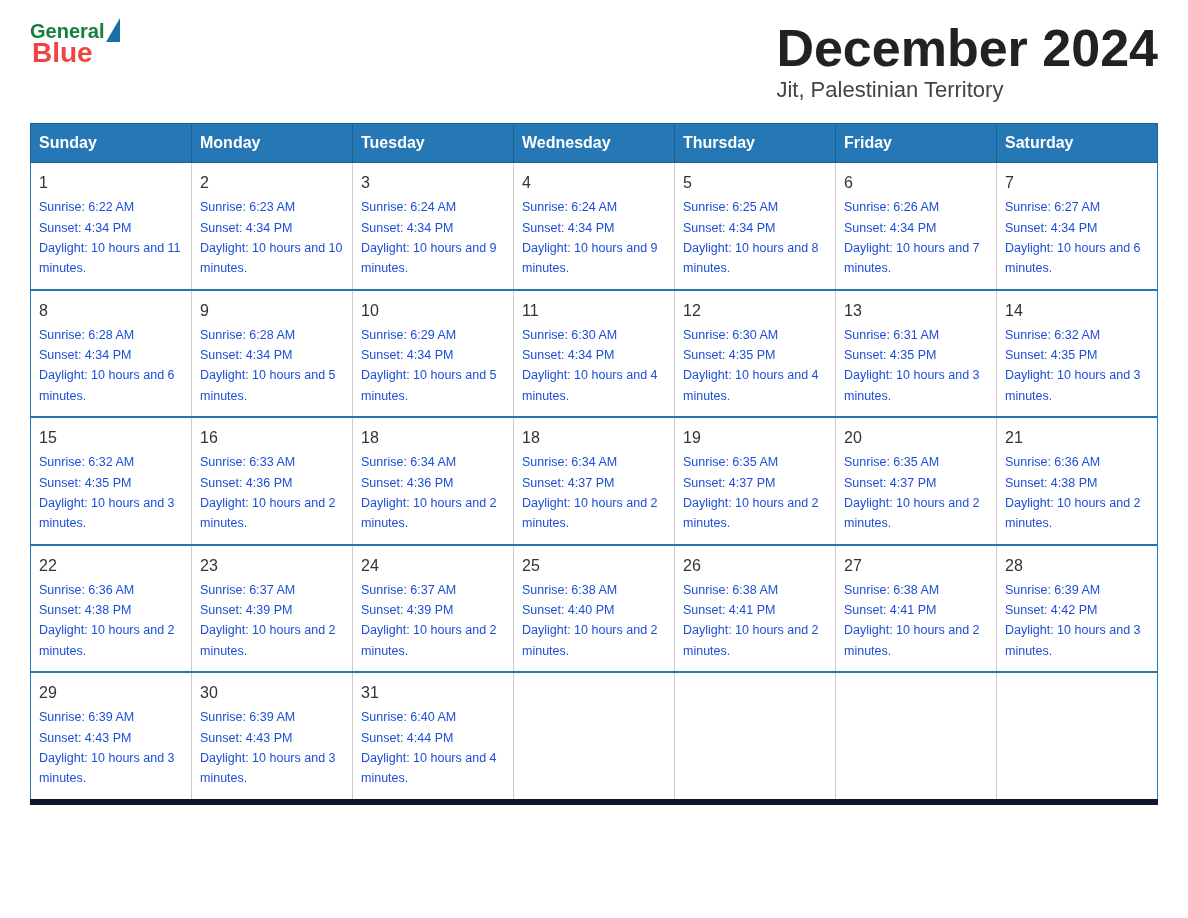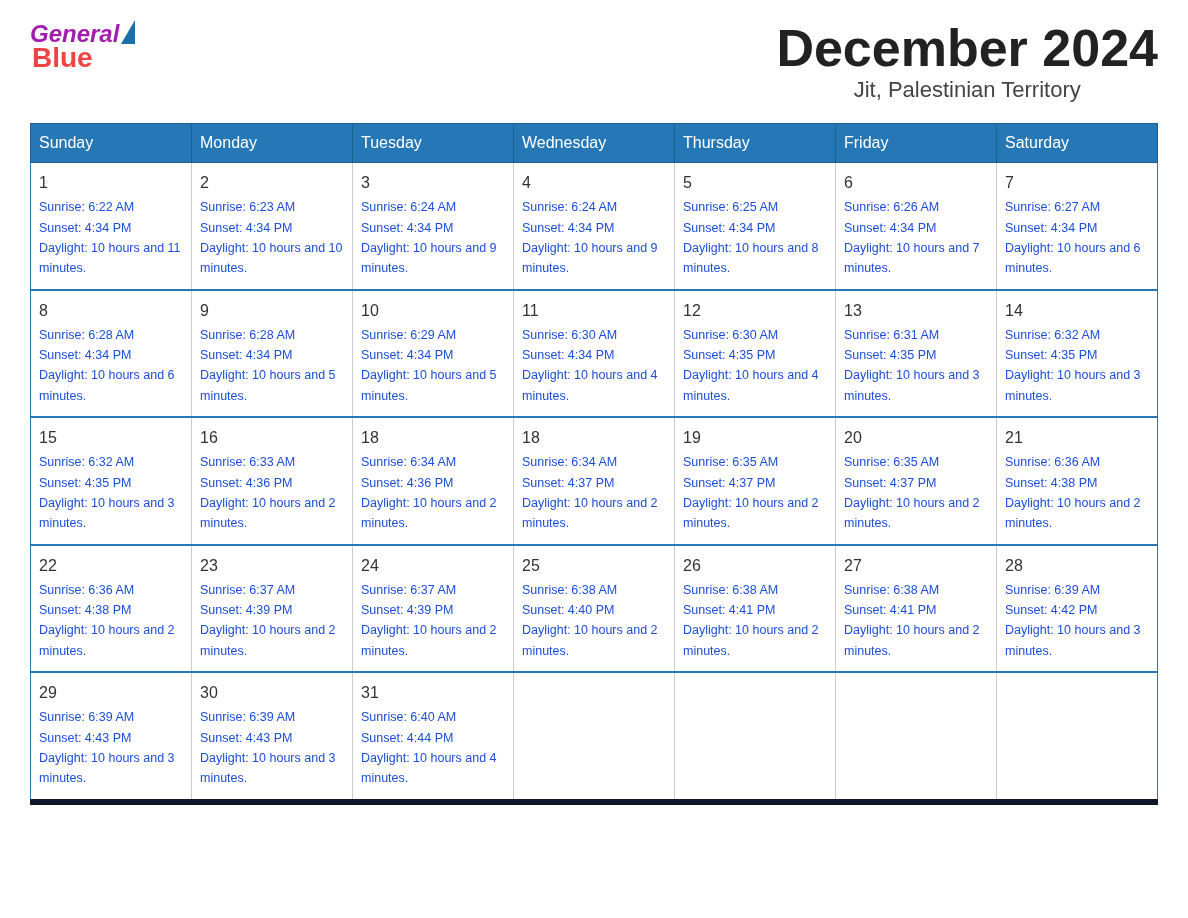--- a/index.html
+++ b/index.html
@@ -19,42 +19,41 @@
     .logo {
       display: flex;
       flex-direction: column;
       align-items: flex-start;
     }
     .logo-top {
       display: flex;
       align-items: center;
     }
     .logo-general {
-      font-size: 24px;
-      font-weight: bold;
-      color: #a21caf;
-      font-style: italic;
+      font-size: 20px;
+      font-weight: bold;
+      color: #15803d;
     }
     .logo-triangle {
       width: 0;
       height: 0;
       border-left: 14px solid transparent;
       border-bottom: 24px solid #1a6fa8;
       margin-left: 2px;
       margin-top: -4px;
     }
     .logo-blue {
       font-size: 28px;
       font-weight: bold;
       color: #ef4444;
       margin-top: -6px;
       padding-left: 2px;
     }
     .title-block {
-      text-align: center;
+      text-align: left;
     }
     .month-year {
       font-size: 52px;
       font-weight: bold;
       color: #222;
       line-height: 1.1;
     }
     .location {
       font-size: 22px;
       color: #444;
@@ -64,21 +63,21 @@
       width: 100%;
       border-collapse: collapse;
       table-layout: fixed;
     }
     thead tr {
       background-color: #2577b5;
     }
     thead th {
       color: #fff;
       font-size: 16px;
-      font-weight: normal;
+      font-weight: bold;
       padding: 10px 8px;
       text-align: left;
       border: 1px solid #1a6090;
     }
     tbody tr {
       border-bottom: 2px solid #2577b5;
     }
     tbody td {
       vertical-align: top;
       padding: 8px 8px 10px 8px;

